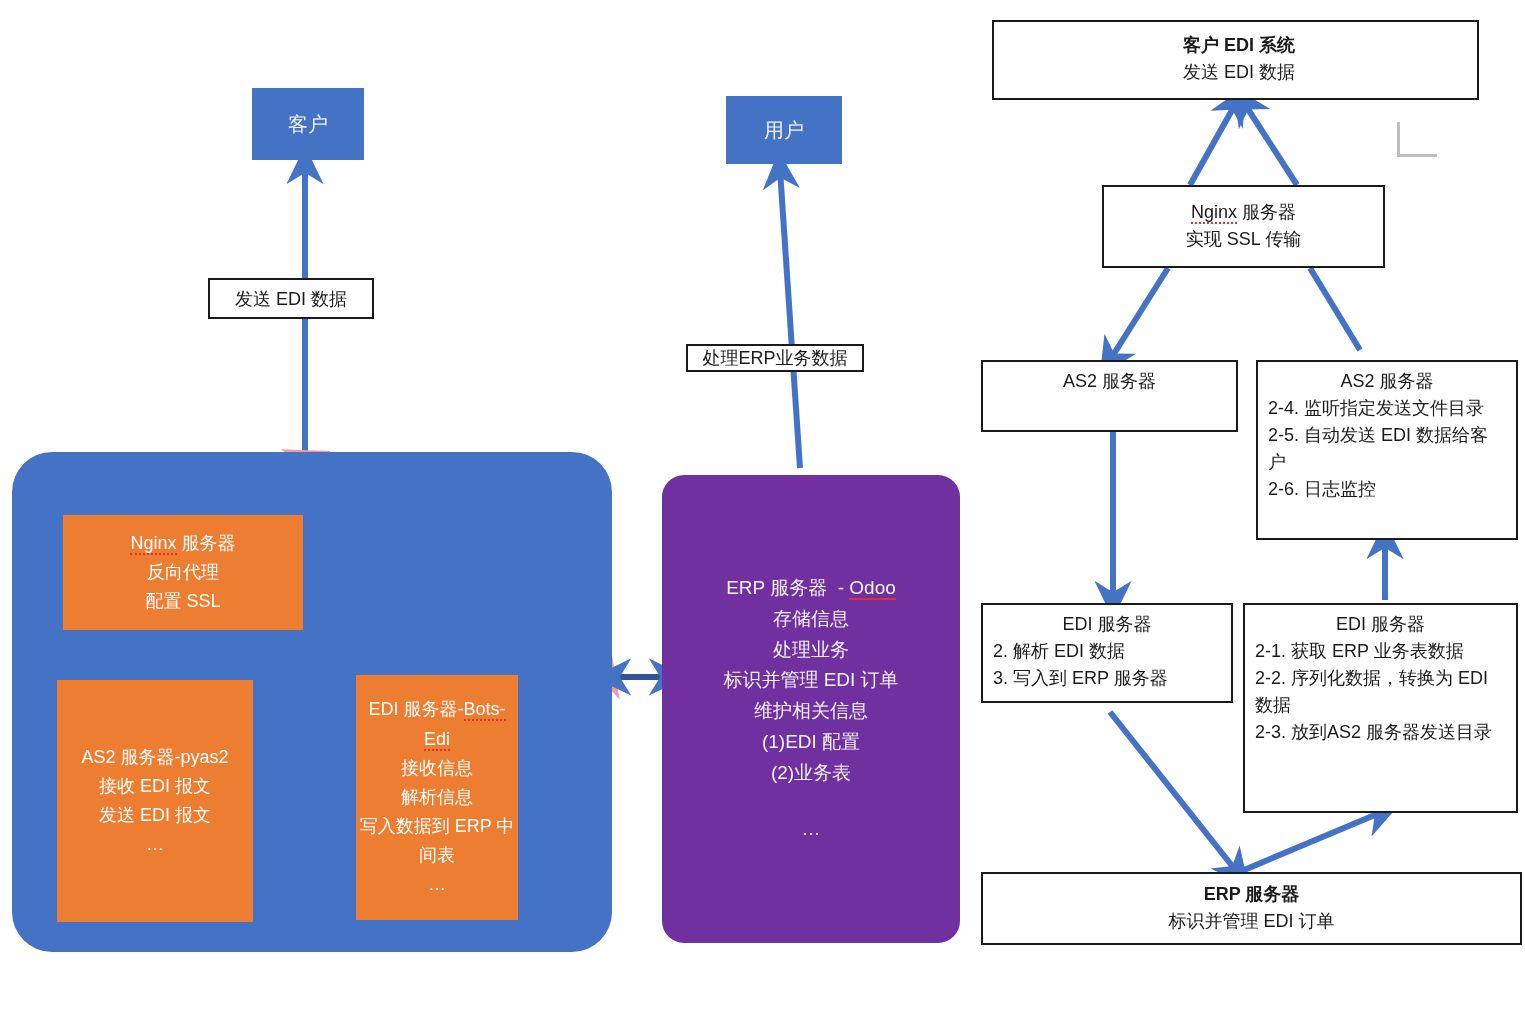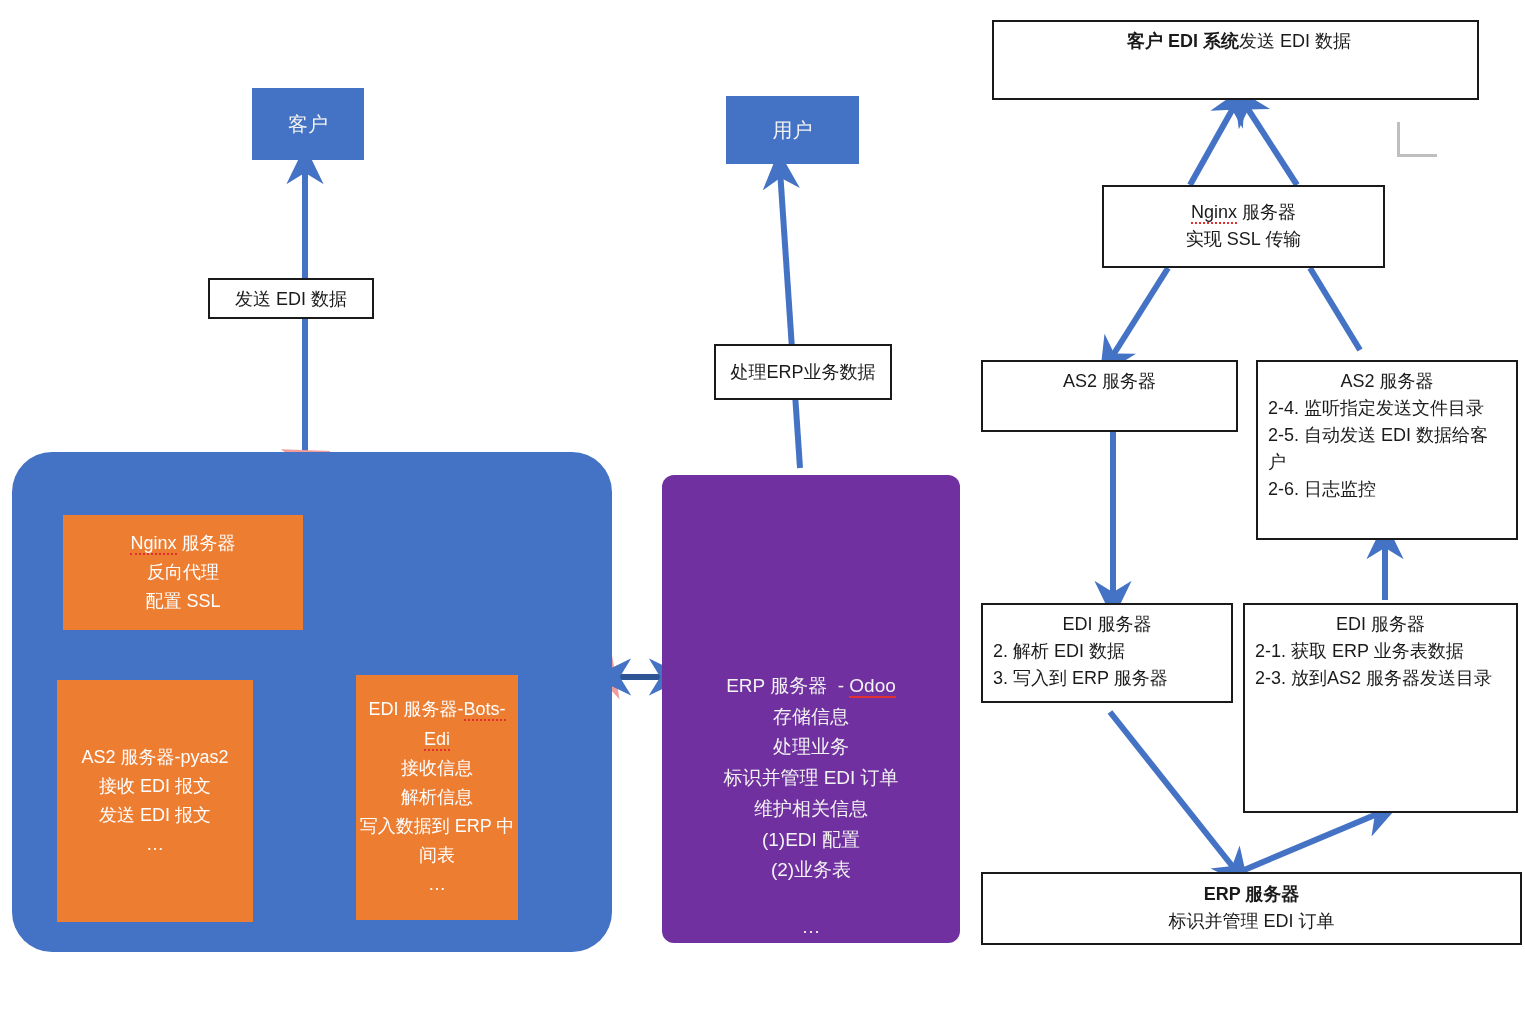--- a/index.html
+++ b/index.html
@@ -29,24 +29,24 @@
     font-size: 20px;
     line-height: 1.35;
     text-align: center;
   }
   .container-blue {
     background: #4472C4;
     border-radius: 40px;
   }
   .container-purple {
     background: #7030A0;
-    border-radius: 12px;
+    border-radius: 22px;
     color: #F2F2F2;
     display: flex;
-    align-items: flex-end;
+    align-items: flex-start;
     justify-content: center;
     text-align: center;
     font-size: 19px;
     line-height: 1.62;
   }
   .box-orange {
     background: #ED7D31;
     color: #FFFFFF;
     display: flex;
     align-items: center;
@@ -184,44 +184,44 @@
       <span class="node-sub">
         EDI 服务器-<span class="spell">Bots-Edi</span>
       </span>
       <span class="node-sub">接收信息</span>
       <span class="node-sub">解析信息</span>
       <span class="node-sub">写入数据到 ERP 中间表</span>
       <span class="node-sub">…</span>
     </div>
   </div>
 
-  <div class="abs box-blue-fill" style="left:726px; top:96px; width:133px; height:68px;">
+  <div class="abs box-blue-fill" style="left:726px; top:96px; width:116px; height:68px;">
     <span>用户</span>
   </div>
 
-  <div class="abs box-outline label-box" style="left:714px; top:344px; width:178px; height:56px;">
+  <div class="abs box-outline label-box" style="left:686px; top:344px; width:178px; height:28px;">
     <span>处理ERP业务数据</span>
   </div>
 
   <div class="abs container-purple" style="left:662px; top:475px; width:298px; height:468px;">
     <div style="margin-top:98px; width:100%;">
       <span class="node-sub purple-title">
         ERP 服务器&nbsp; -&nbsp;<span class="spell-red">Odoo</span>
       </span>
       <span class="node-sub">存储信息</span>
       <span class="node-sub">处理业务</span>
       <span class="node-sub">标识并管理 EDI 订单</span>
       <span class="node-sub">维护相关信息</span>
       <span class="node-sub" style="text-align:center;">(1)EDI 配置</span>
       <span class="node-sub" style="text-align:center;">(2)业务表</span>
       <span class="node-sub" style="margin-top:26px;">…</span>
     </div>
   </div>
 
-  <div class="abs box-outline node-box" style="left:992px; top:20px; width:487px; height:80px; display:flex; flex-direction:row; justify-content:center;padding-left:17px;">
+  <div class="abs box-outline node-box" style="left:992px; top:20px; width:487px; height:80px; display:flex; flex-direction:column; justify-content:center;padding-left:17px;">
     <span class="node-title">客户 EDI 系统</span>
     <span class="node-sub">发送 EDI 数据</span>
   </div>
 
   <div class="abs corner-mark" style="left:1397px; top:122px; width:40px; height:35px;"></div>
 
   <div class="abs box-outline node-box" style="left:1102px; top:185px; width:283px; height:83px; display:flex; flex-direction:column; justify-content:center;">
     <span class="node-title plain">
       <span class="spell">Nginx</span> 服务器
     </span>
@@ -241,20 +241,21 @@
 
   <div class="abs box-outline node-box" style="left:981px; top:603px; width:252px; height:100px;">
     <span class="node-title plain">EDI 服务器</span>
     <span class="node-line">2. 解析 EDI 数据</span>
     <span class="node-line">3. 写入到 ERP 服务器</span>
   </div>
 
   <div class="abs box-outline node-box" style="left:1243px; top:603px; width:275px; height:210px;">
     <span class="node-title plain">EDI 服务器</span>
     <span class="node-line">2-1. 获取 ERP 业务表数据</span>
+    <span class="node-line">2-2. 序列化数据，转换为 EDI 数据</span>
     <span class="node-line">2-3. 放到AS2 服务器发送目录</span>
   </div>
 
   <div class="abs box-outline node-box" style="left:981px; top:872px; width:541px; height:73px; display:flex; flex-direction:column; justify-content:center;">
     <span class="node-title">ERP 服务器</span>
     <span class="node-sub">标识并管理 EDI 订单</span>
   </div>
 
 </div>
 

